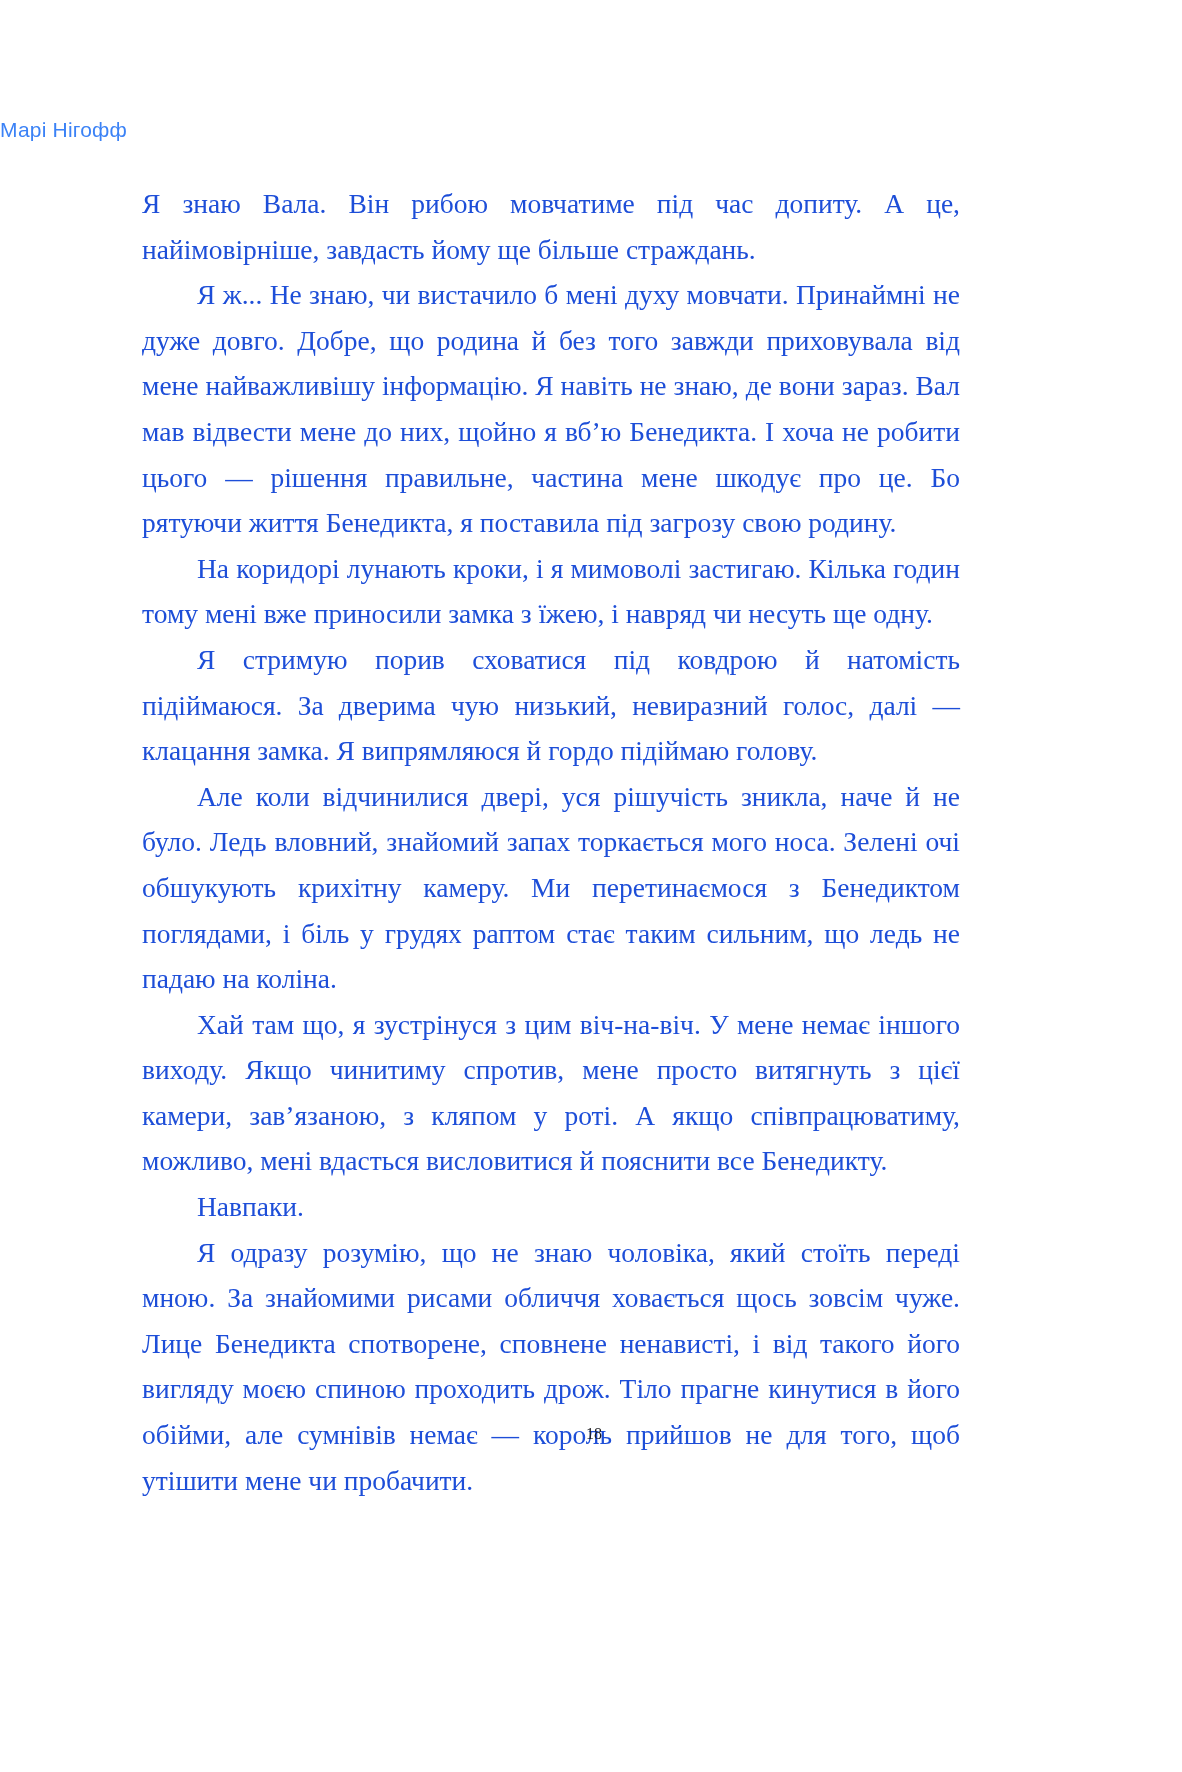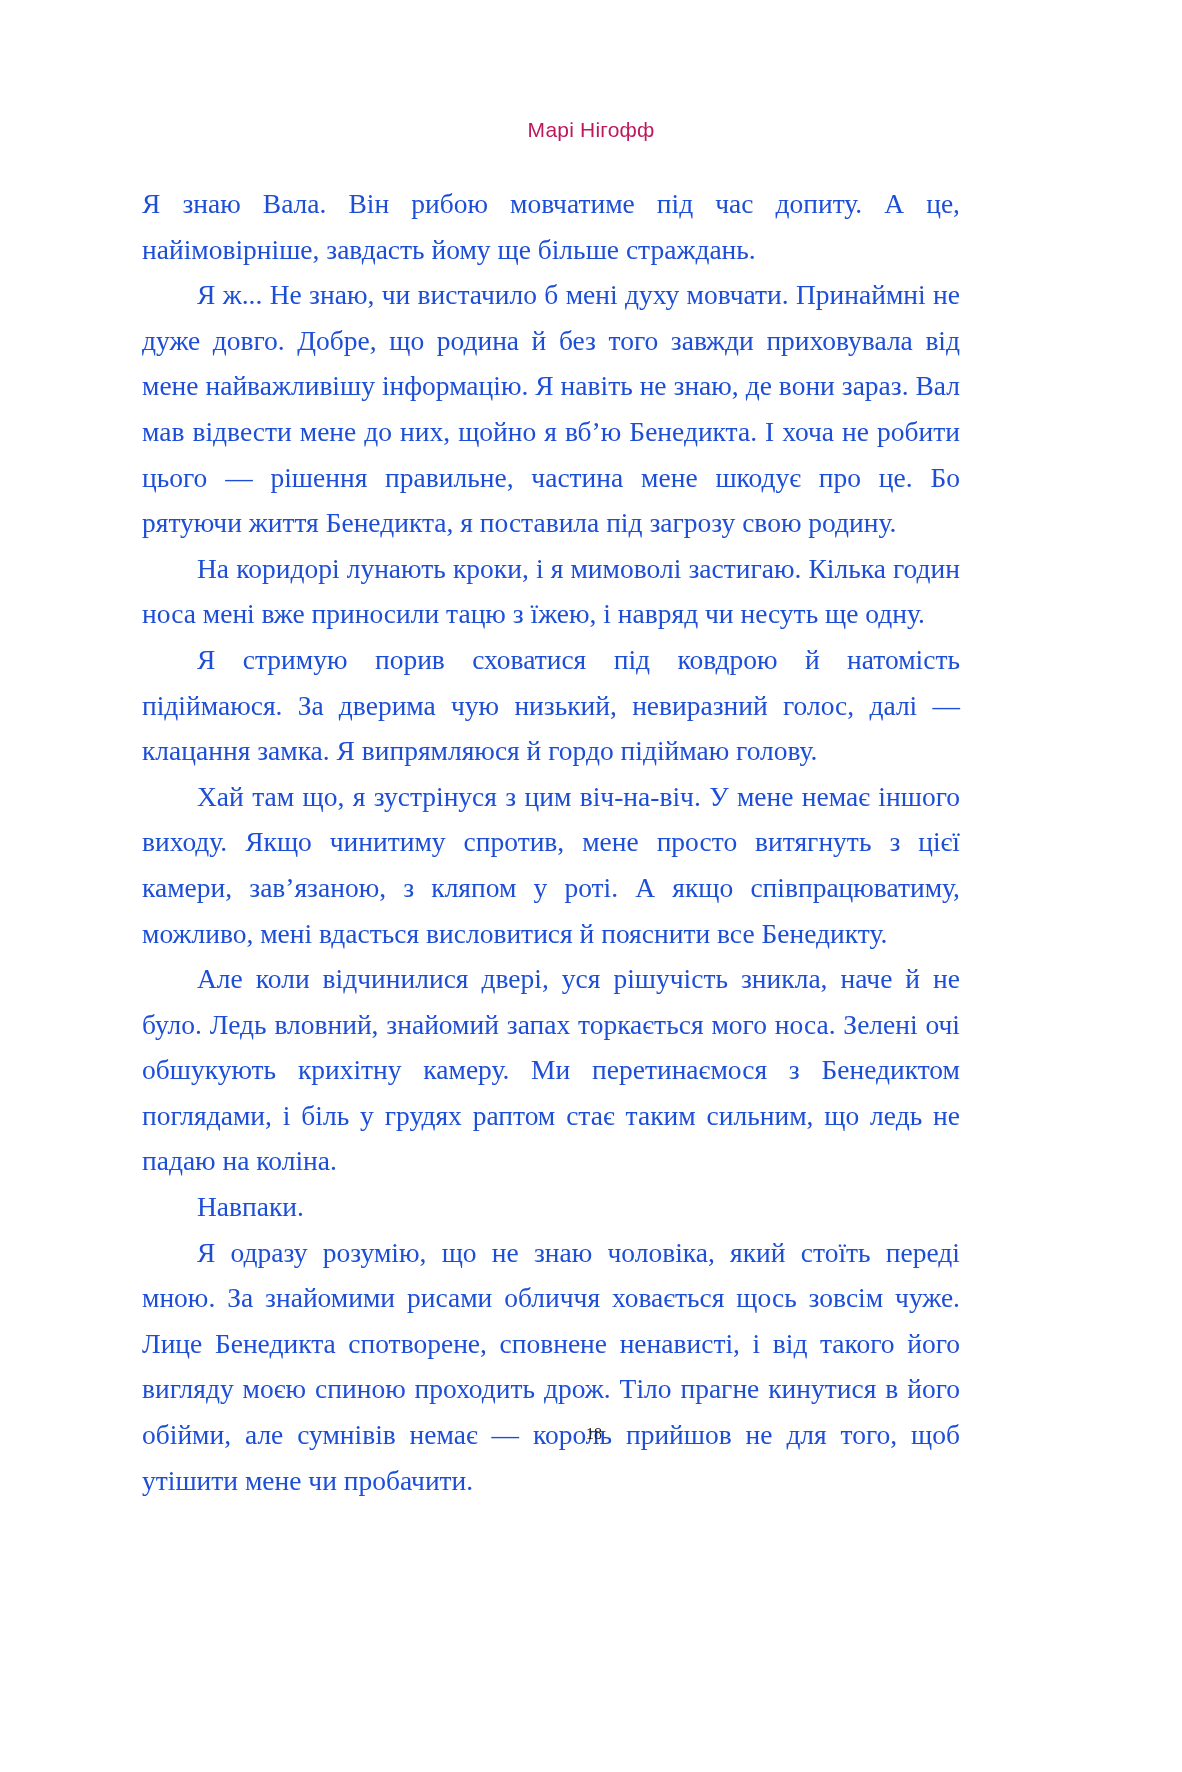--- a/index.html
+++ b/index.html
@@ -18,26 +18,25 @@
     box-sizing: border-box;
     overflow: hidden;
   }
 
   
   .running-header {
     position: absolute;
     top: 118px;
     left: 0;
     width: 100%;
-    text-align: center;
     font-family: "Liberation Sans", "DejaVu Sans", sans-serif;
     font-size: 21px;
     font-weight: 400;
     letter-spacing: 0.2px;
-    color: #be185d;
+    color: #3b82f6;
   }
 
   
   .textblock {
     position: absolute;
     top: 181px;
     left: 142px;
     width: 818px;
     font-family: "Liberation Serif", "DejaVu Serif", serif;
     font-size: 27.5px;
@@ -79,23 +78,23 @@
 </head>
 <body>
 
 <div class="page">
 
   <div class="running-header">Марі Нігофф</div>
 
   <div class="textblock">
     <p class="no-indent">Я знаю Вала. Він рибою мовчатиме під час допиту. А це, найімовірніше, завдасть йому ще більше страждань.</p>
     <p>Я ж... Не знаю, чи вистачило б мені духу мовчати. Принаймні не дуже довго. Добре, що родина й без того завжди приховувала від мене найважливішу інформацію. Я навіть не знаю, де вони зараз. Вал мав відвести мене до них, щойно я вб’ю Бенедикта. І хоча не робити цього — рішення правильне, частина мене шкодує про це. Бо рятуючи життя Бенедикта, я поставила під загрозу свою родину.</p>
-    <p>На коридорі лунають кроки, і я мимоволі застигаю. Кілька годин носа мені вже приносили тацю з їжею, і навряд чи несуть ще одну.</p>
+    <p>На коридорі лунають кроки, і я мимоволі застигаю. Кілька годин тому мені вже приносили замка з їжею, і навряд чи несуть ще одну.</p>
     <p>Я стримую порив сховатися під ковдрою й натомість підіймаюся. За дверима чую низький, невиразний голос, далі — клацання замка. Я випрямляюся й гордо підіймаю голову.</p>
+    <p>Але коли відчинилися двері, уся рішучість зникла, наче й не було. Ледь вловний, знайомий запах торкається мого носа. Зелені очі обшукують крихітну камеру. Ми перетинаємося з Бенедиктом поглядами, і біль у грудях раптом стає таким сильним, що ледь не падаю на коліна.</p>
     <p>Хай там що, я зустрінуся з цим віч-на-віч. У мене немає іншого виходу. Якщо чинитиму спротив, мене просто витягнуть з цієї камери, зав’язаною, з кляпом у роті. А якщо співпрацюватиму, можливо, мені вдасться висловитися й пояснити все Бенедикту.</p>
-    <p>Але коли відчинилися двері, уся рішучість зникла, наче й не було. Ледь вловний, знайомий запах торкається мого носа. Зелені очі обшукують крихітну камеру. Ми перетинаємося з Бенедиктом поглядами, і біль у грудях раптом стає таким сильним, що ледь не падаю на коліна.</p>
     <p>Навпаки.</p>
     <p>Я одразу розумію, що не знаю чоловіка, який стоїть переді мною. За знайомими рисами обличчя ховається щось зовсім чуже. Лице Бенедикта спотворене, сповнене ненависті, і від такого його вигляду моєю спиною проходить дрож. Тіло прагне кинутися в його обійми, але сумнівів немає — король прийшов не для того, щоб утішити мене чи пробачити.</p>
   </div>
 
   <div class="folio">18</div>
 
 </div>
 
 </body></html>

